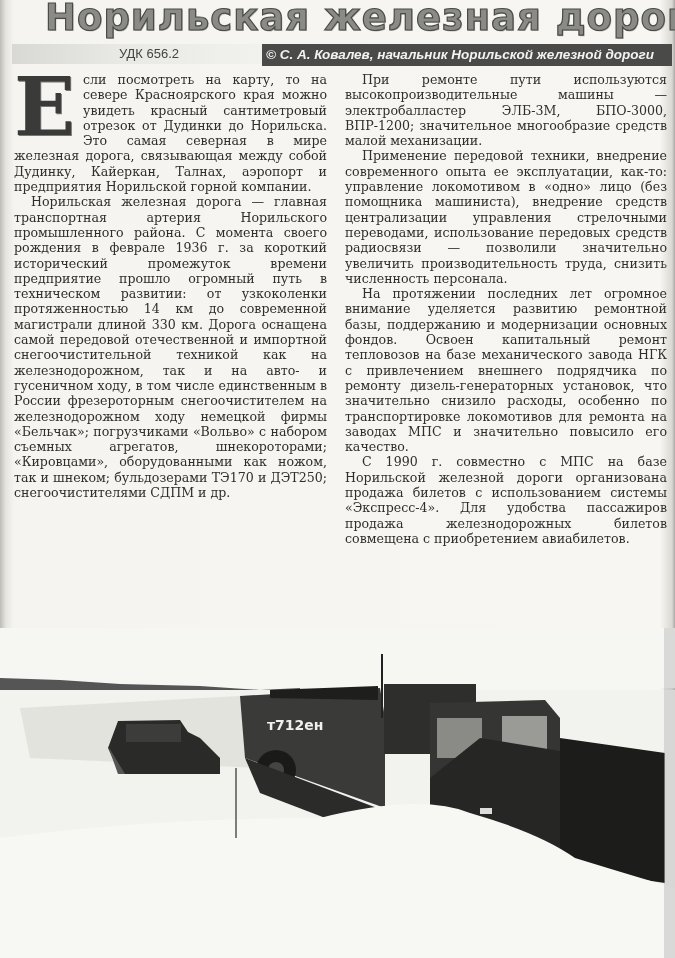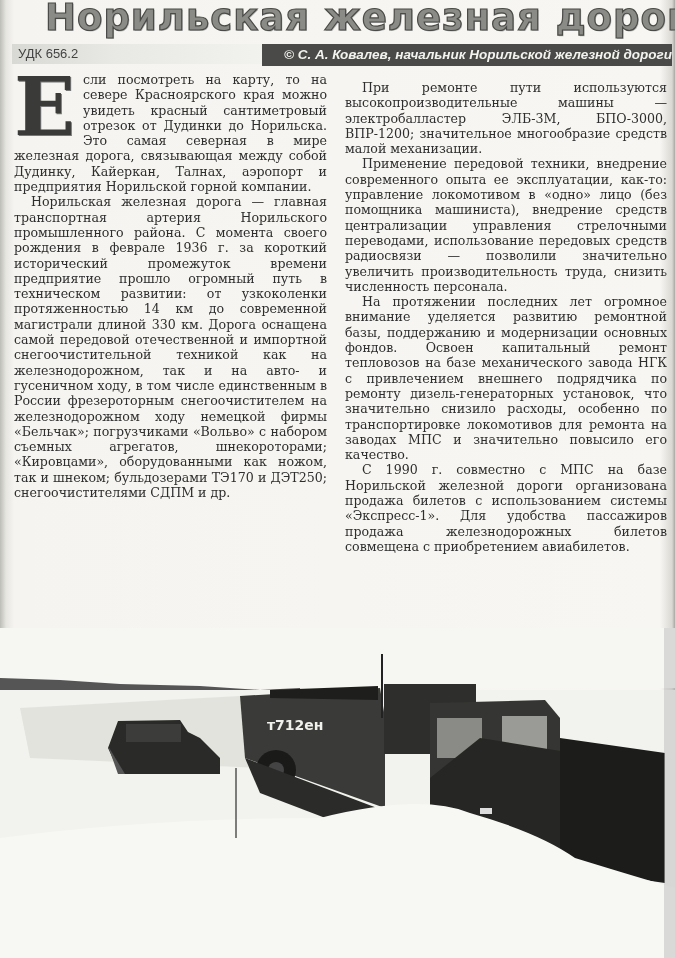--- a/index.html
+++ b/index.html
@@ -21,39 +21,40 @@
       -webkit-text-stroke: 1.2px #4a4a48;
       text-shadow: 1px 1px 0 #bbb;
       white-space: nowrap;
     }
     .udk {
       position: absolute; left: 12px; top: 44px; height: 20px;
       width: 250px;
       font-family: "Liberation Sans", sans-serif; font-size: 13px; line-height: 20px;
       color: #444;
       background: linear-gradient(90deg, #d8d8d4 0%, #e8e8e4 40%, #f2f2ee 100%);
-      padding-left: 6px;
+      padding-left: 12px;
+      text-align: center;
     }
     .byline {
       position: absolute; left: 262px; top: 44px; width: 410px; height: 22px;
       background: #4a4a48;
       color: #f3f3f0;
       font-family: "Liberation Sans", sans-serif; font-weight: bold; font-style: italic;
       font-size: 13.5px; line-height: 22px;
       white-space: nowrap; overflow: hidden;
-      padding-left: 4px; box-sizing: border-box; text-align: right;
+      padding-left: 4px; box-sizing: border-box;
     }
     .col {
       position: absolute; top: 72px;
       font-size: 12.6px; line-height: 15.3px;
       text-align: justify; hyphens: manual;
       color: #2e2e2e;
     }
     .col-left { left: 14px; width: 313px; }
-    .col-right { left: 345px; width: 322px; margin-top: 8px; }
+    .col-right { left: 345px; width: 322px; }
     .col p { margin: 0; text-indent: 17px; }
     .col p.first { text-indent: 0; }
     .dropcap {
       float: left; font-size: 80px; line-height: 62px; height: 66px;
       margin: 4px 8px 0 0; font-family: "DejaVu Serif", serif; font-weight: bold;
       color: #3a3a38; text-shadow: 1px 1px 0 #777;
     }
     .photo {
       position: absolute; left: 0; top: 628px; width: 675px; height: 358px;
     }
@@ -75,21 +76,21 @@
       <span class="dropcap">Е</span>
       <span>сли посмотреть на карту, то на севере Красноярского края можно увидеть красный сантиметровый отрезок от Дудинки до Норильска. Это самая северная в мире железная дорога, связывающая между собой Дудинку, Кайеркан, Талнах, аэропорт и предприятия Норильской горной компании.</span>
     </p>
     <p>Норильская железная дорога — главная транспортная артерия Норильского промышленного района. С момента своего рождения в феврале 1936 г. за короткий исторический промежуток времени предприятие прошло огромный путь в техническом развитии: от узкоколенки протяженностью 14 км до современной магистрали длиной 330 км. Дорога оснащена самой передовой отечественной и импортной снегоочистительной техникой как на железнодорожном, так и на авто- и гусеничном ходу, в том числе единственным в России фрезероторным снегоочистителем на железнодорожном ходу немецкой фирмы «Бельчак»; погрузчиками «Вольво» с набором съемных агрегатов, шнекороторами; «Кировцами», оборудованными как ножом, так и шнеком; бульдозерами ТЭ170 и ДЭТ250; снегоочистителями СДПМ и др.</p>
   </div>
 
   <div class="col col-right">
     <p>При ремонте пути используются высокопроизводительные машины — электробалластер ЭЛБ-3М, БПО-3000, ВПР-1200; значительное многообразие средств малой механизации.</p>
     <p>Применение передовой техники, внедрение современного опыта ее эксплуатации, как-то: управление локомотивом в «одно» лицо (без помощника машиниста), внедрение средств централизации управления стрелочными переводами, использование передовых средств радиосвязи — позволили значительно увеличить производительность труда, снизить численность персонала.</p>
     <p>На протяжении последних лет огромное внимание уделяется развитию ремонтной базы, поддержанию и модернизации основных фондов. Освоен капитальный ремонт тепловозов на базе механического завода НГК с привлечением внешнего подрядчика по ремонту дизель-генераторных установок, что значительно снизило расходы, особенно по транспортировке локомотивов для ремонта на заводах МПС и значительно повысило его качество.</p>
-    <p>С 1990 г. совместно с МПС на базе Норильской железной дороги организована продажа билетов с использованием системы «Экспресс-1». Для удобства пассажиров продажа железнодорожных билетов совмещена с приобретением авиабилетов.</p>
+    <p>С 1990 г. совместно с МПС на базе Норильской железной дороги организована продажа билетов с использованием системы «Экспресс-4». Для удобства пассажиров продажа железнодорожных билетов совмещена с приобретением авиабилетов.</p>
   </div>
 
   <div class="photo">
     <svg width="675" height="358" viewBox="0 0 675 358" xmlns="http://www.w3.org/2000/svg">
 
       <rect x="0" y="0" width="675" height="60" fill="#f6f6f3"></rect>
 
       <path d="M0 50 L60 52 L120 56 L200 58 L260 62 L300 60 L300 64 L0 64 Z" fill="#555"></path>
       <path d="M560 64 L660 62 L665 75 L560 78 Z" fill="#777"></path>
 

